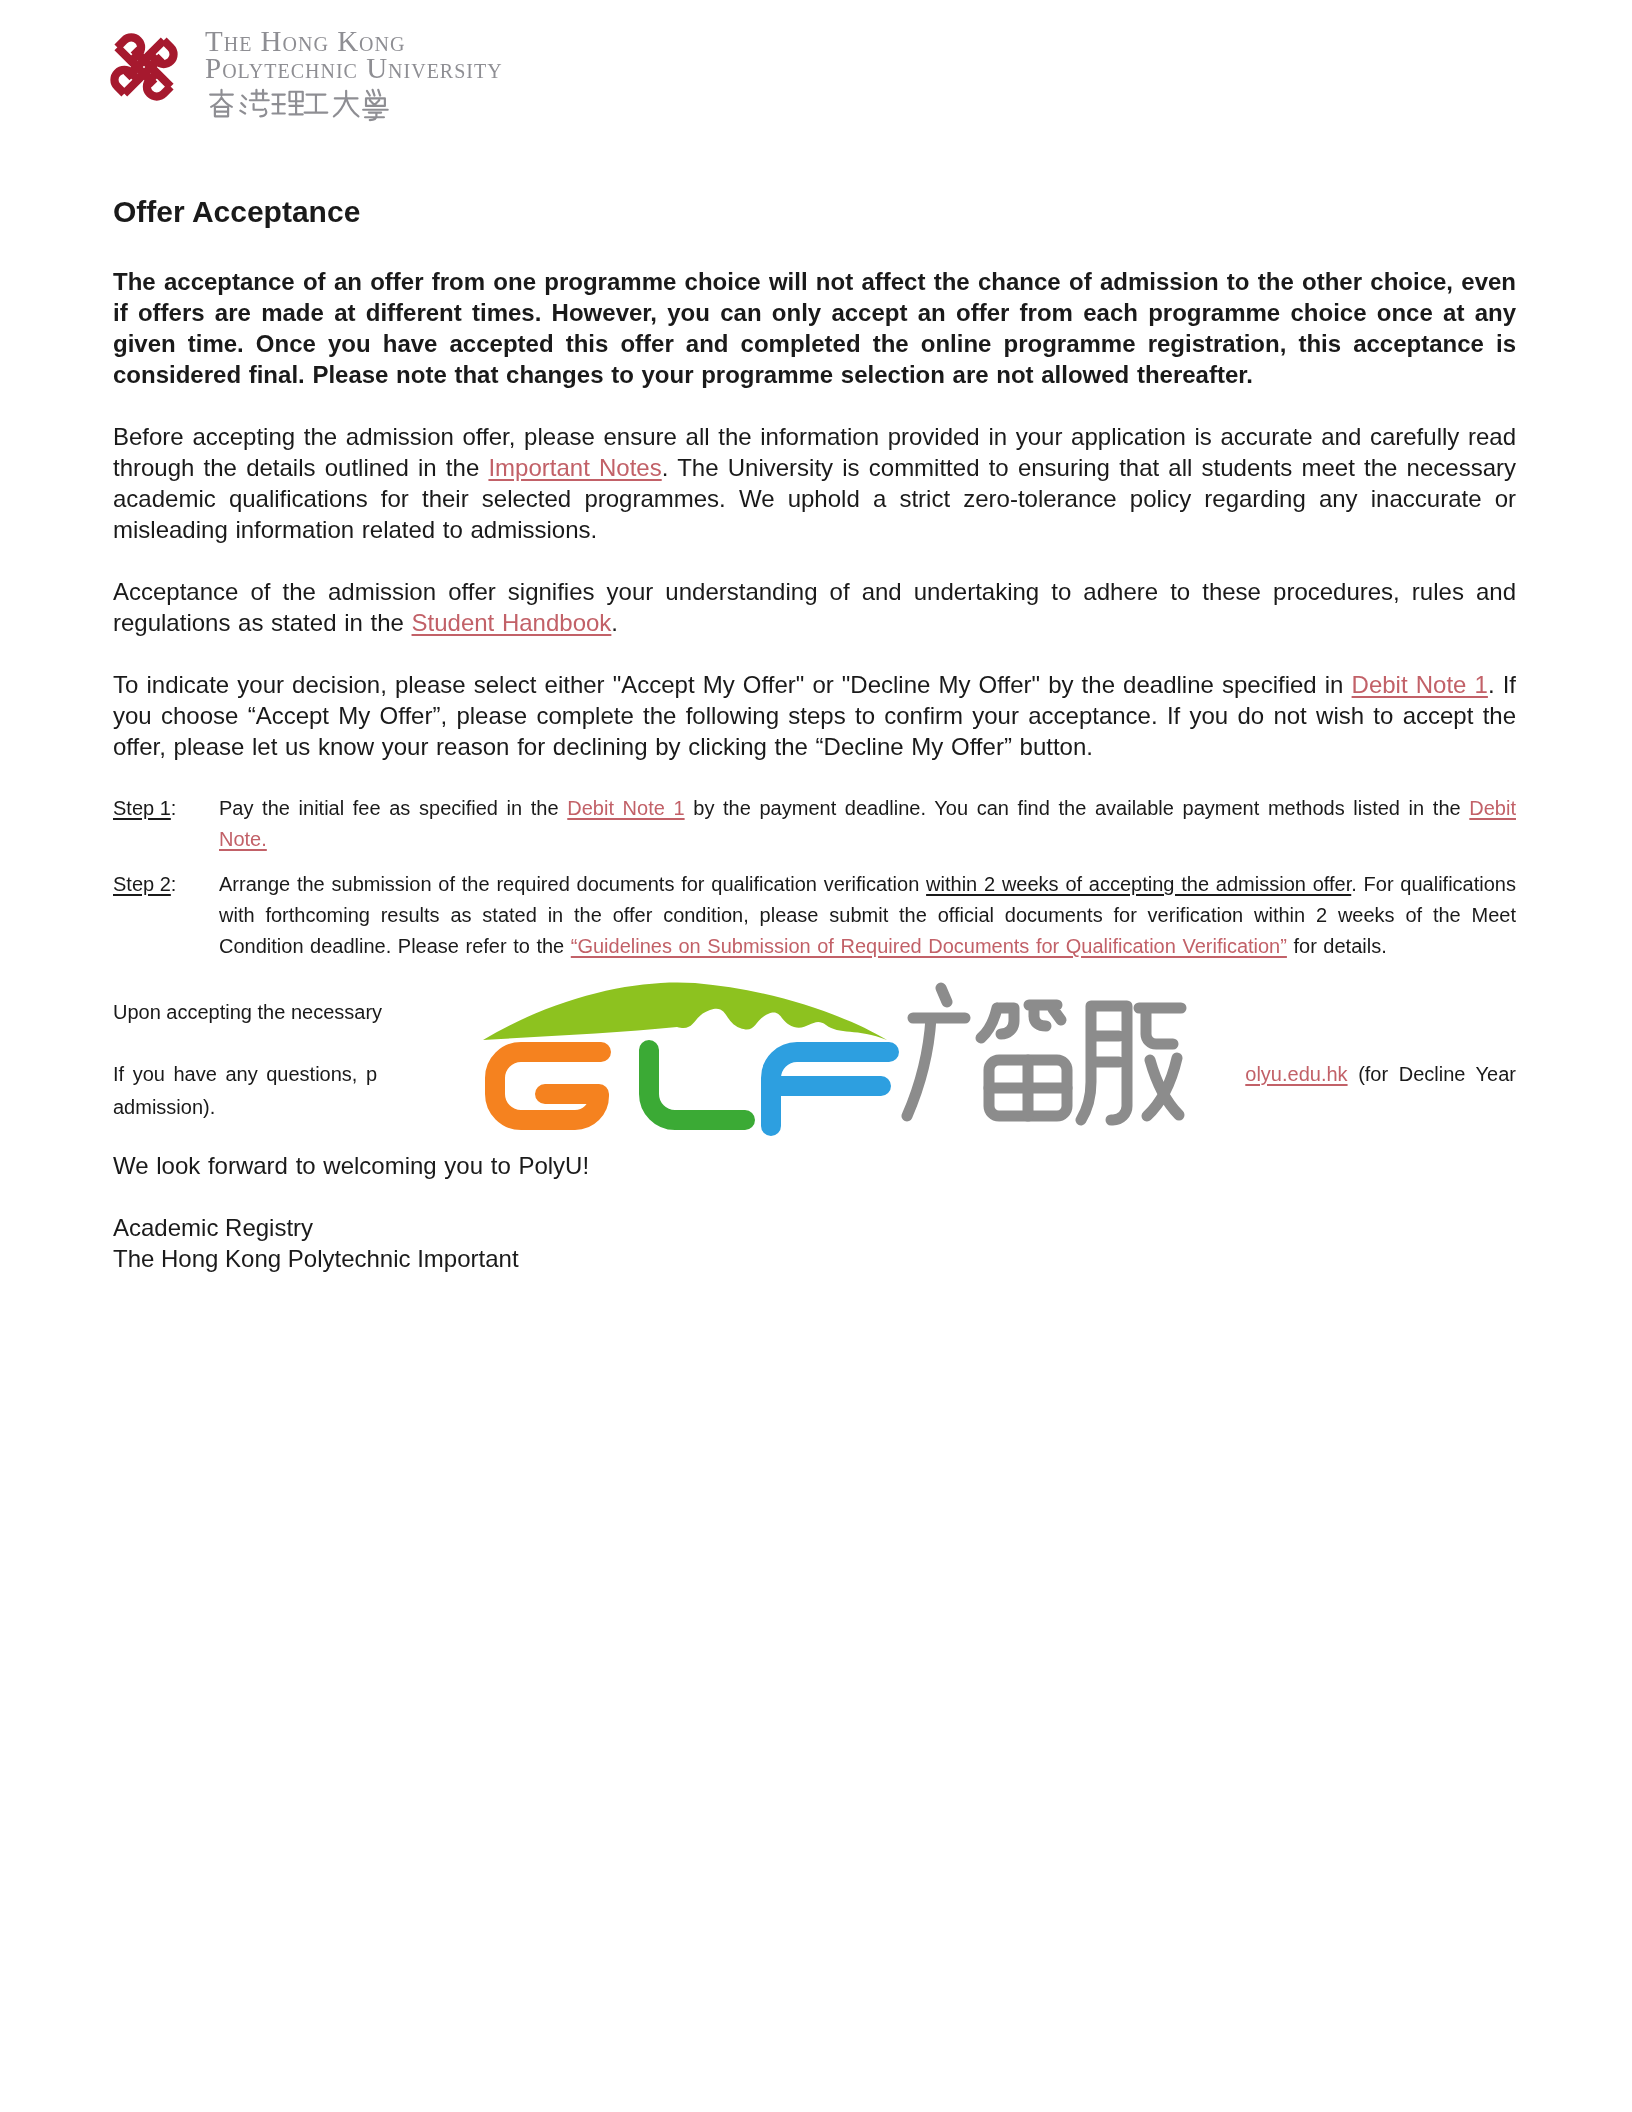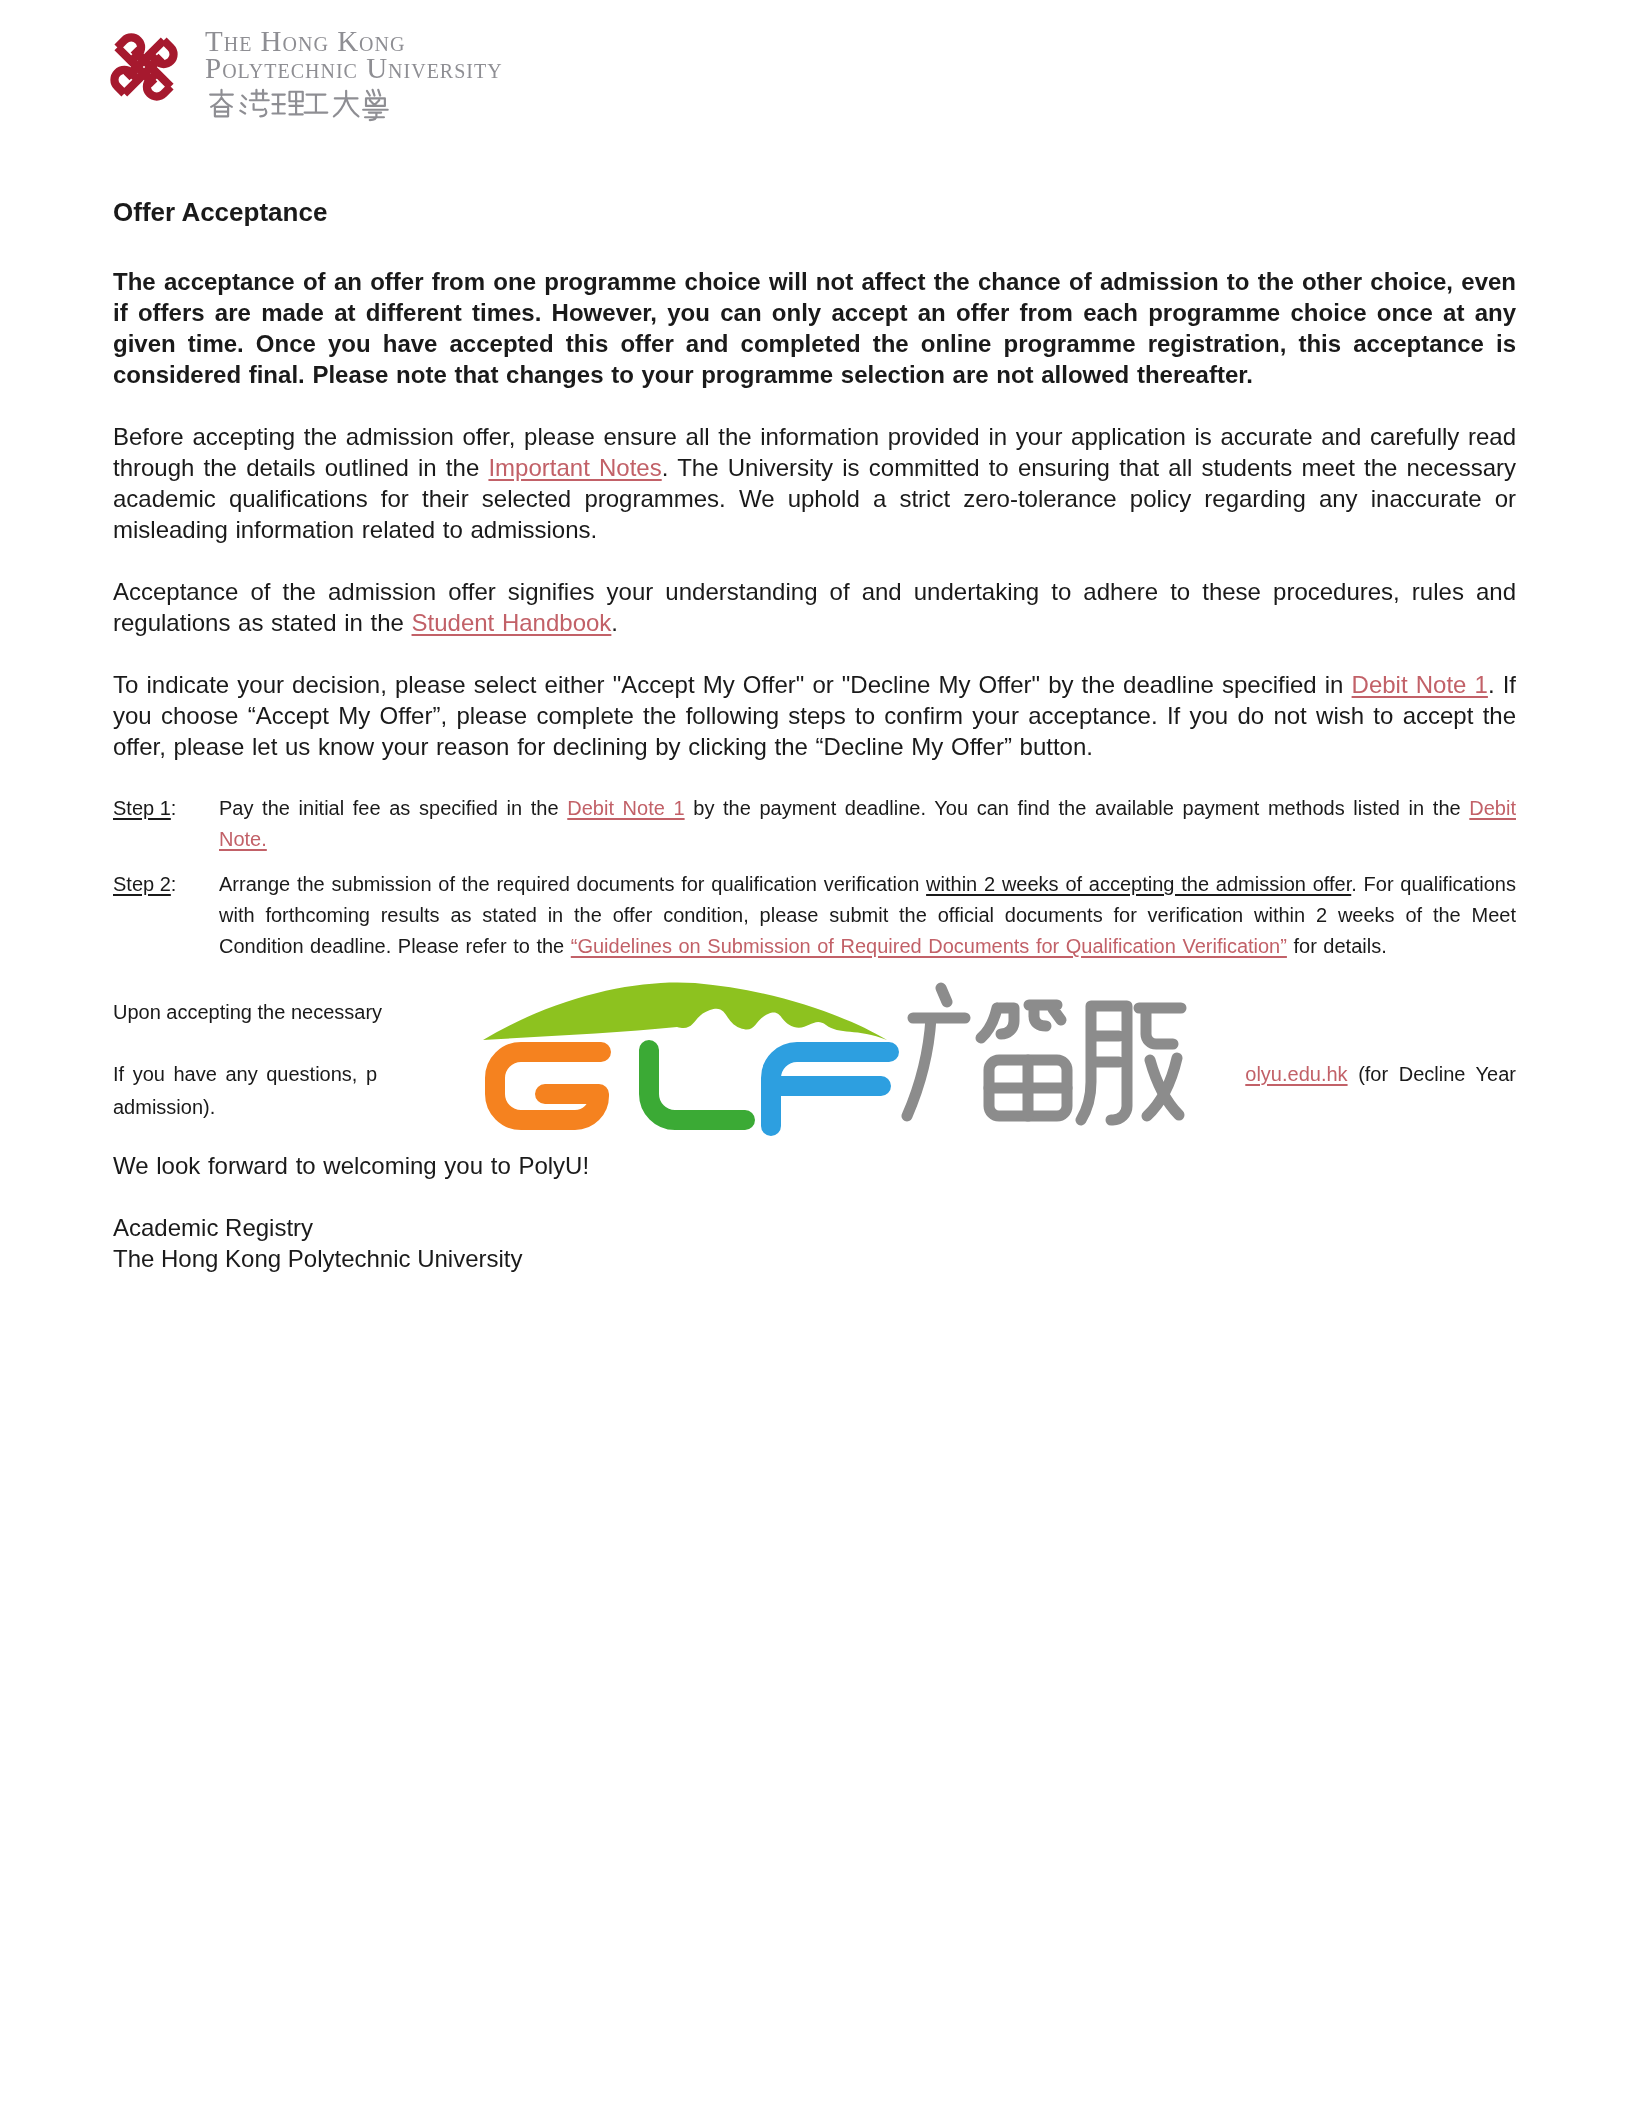--- a/index.html
+++ b/index.html
@@ -24,21 +24,21 @@
   .brand-mark{width:82px;height:90px;flex:none;}
   .brand-text{padding-top:6px;}
   .brand-line{
     font-family:"Liberation Serif",serif;font-variant:small-caps;
     font-size:29px;line-height:27px;color:var(--header-gray);letter-spacing:1px;font-weight:400;
   }
   .brand-cjk{margin-top:6px;display:block;}
   .visually-hidden{position:absolute;width:1px;height:1px;overflow:hidden;clip:rect(0 0 0 0);white-space:nowrap;}
   
   .content{position:absolute;left:113px;right:116px;top:196px;}
-  h1.doc-title{font-size:26px;line-height:32px;font-weight:bold;margin:0 0 38px 0;}
+  h1.doc-title{font-size:30px;line-height:32px;font-weight:bold;margin:0 0 38px 0;}
   .para{font-size:24px;line-height:31px;text-align:justify;margin:0 0 31px 0;word-spacing:1px;}
   .para.bold{font-weight:bold;}
   .rt-link{color:var(--link);text-decoration:underline;text-underline-offset:3px;cursor:pointer;}
   .rt-u{text-decoration:underline;text-underline-offset:3px;}
   .steps{margin:0;}
   .step{display:flex;margin:0 0 14px 0;}
   .step-label{flex:none;width:106px;font-size:20px;line-height:31px;}
   .step-body{flex:1;font-size:20px;line-height:31px;text-align:justify;word-spacing:1px;}
   
   .obscured{position:relative;height:153px;margin-top:35px;}
@@ -159,21 +159,21 @@
                    M695,82 c7,25 16,42 29,55
                    M722,80 c-6,26 -16,45 -30,58"></path>
         </g>
       </svg>
     </div>
 
     <p class="para closing">We look forward to welcoming you to PolyU!</p>
 
     <div class="signature">
       <div>Academic Registry</div>
-      <div>The Hong Kong Polytechnic University</div>
+      <div>The Hong Kong Polytechnic Important</div>
     </div>
   </div>
 
   <div class="footer">
     <div class="footer-page">Page 2 of 6</div>
     <div class="footer-print">Print Time: 2026-03-05 09:09:55</div>
   </div>
 
 </div>
 

